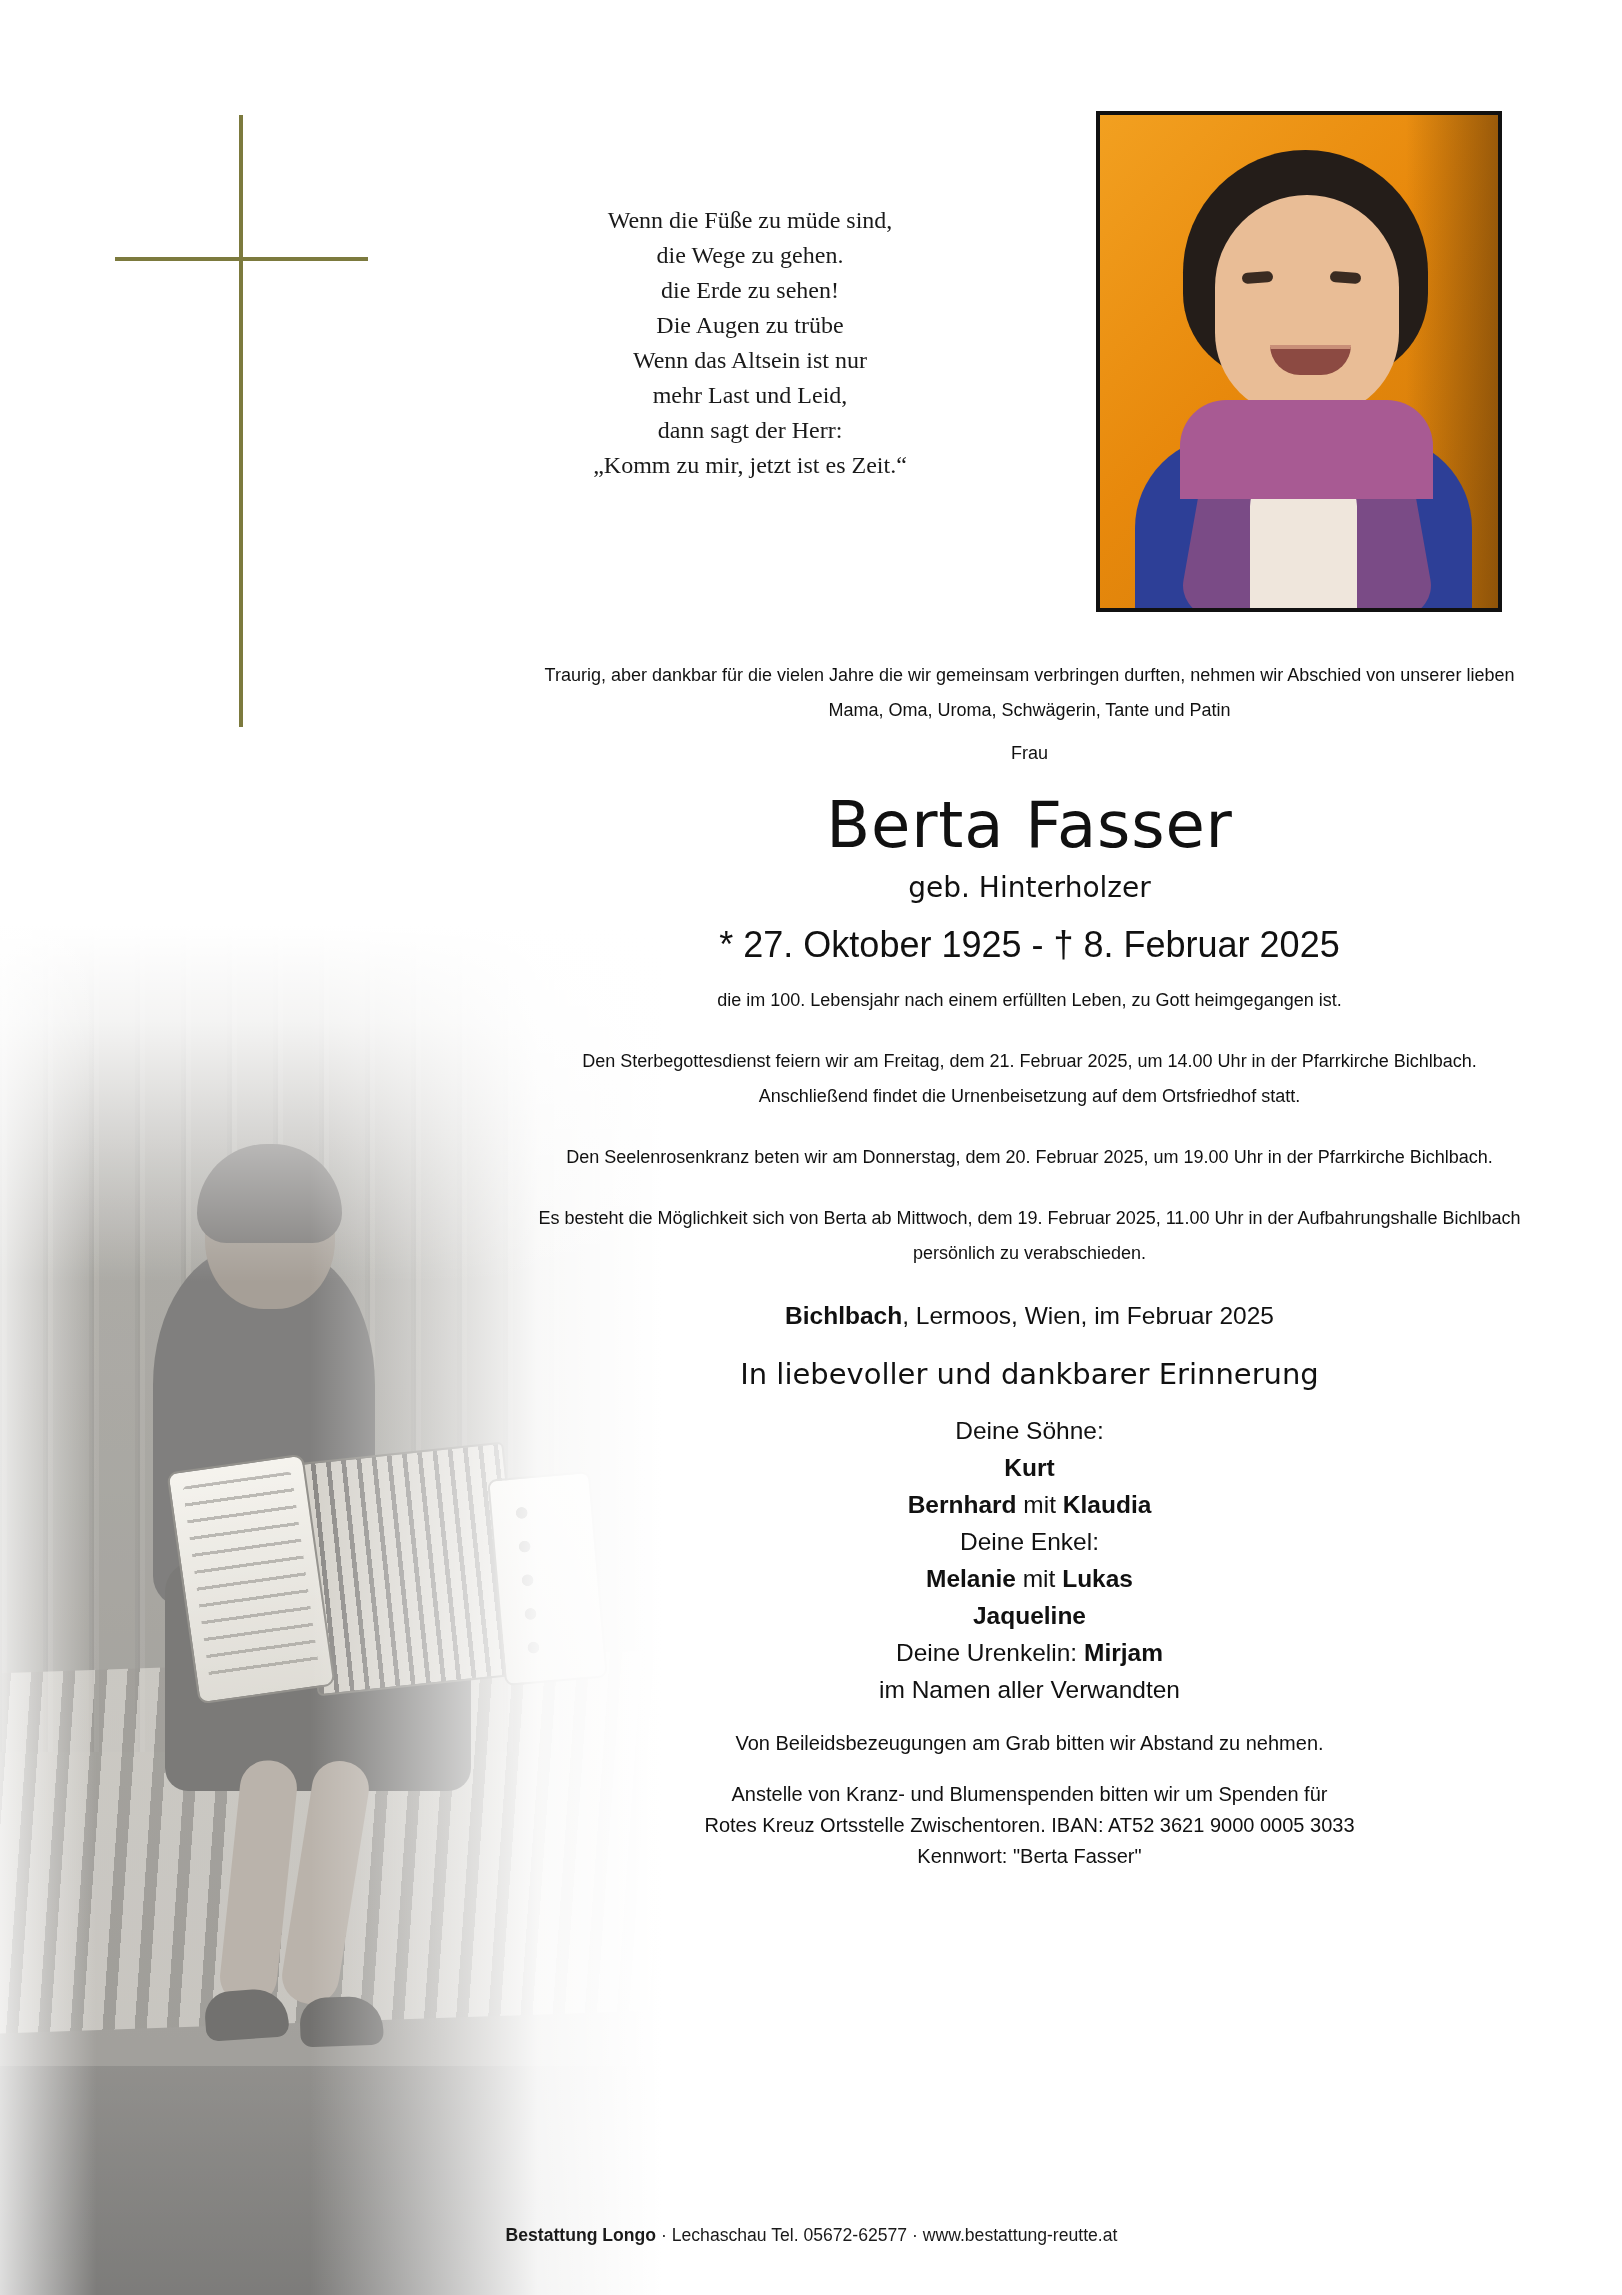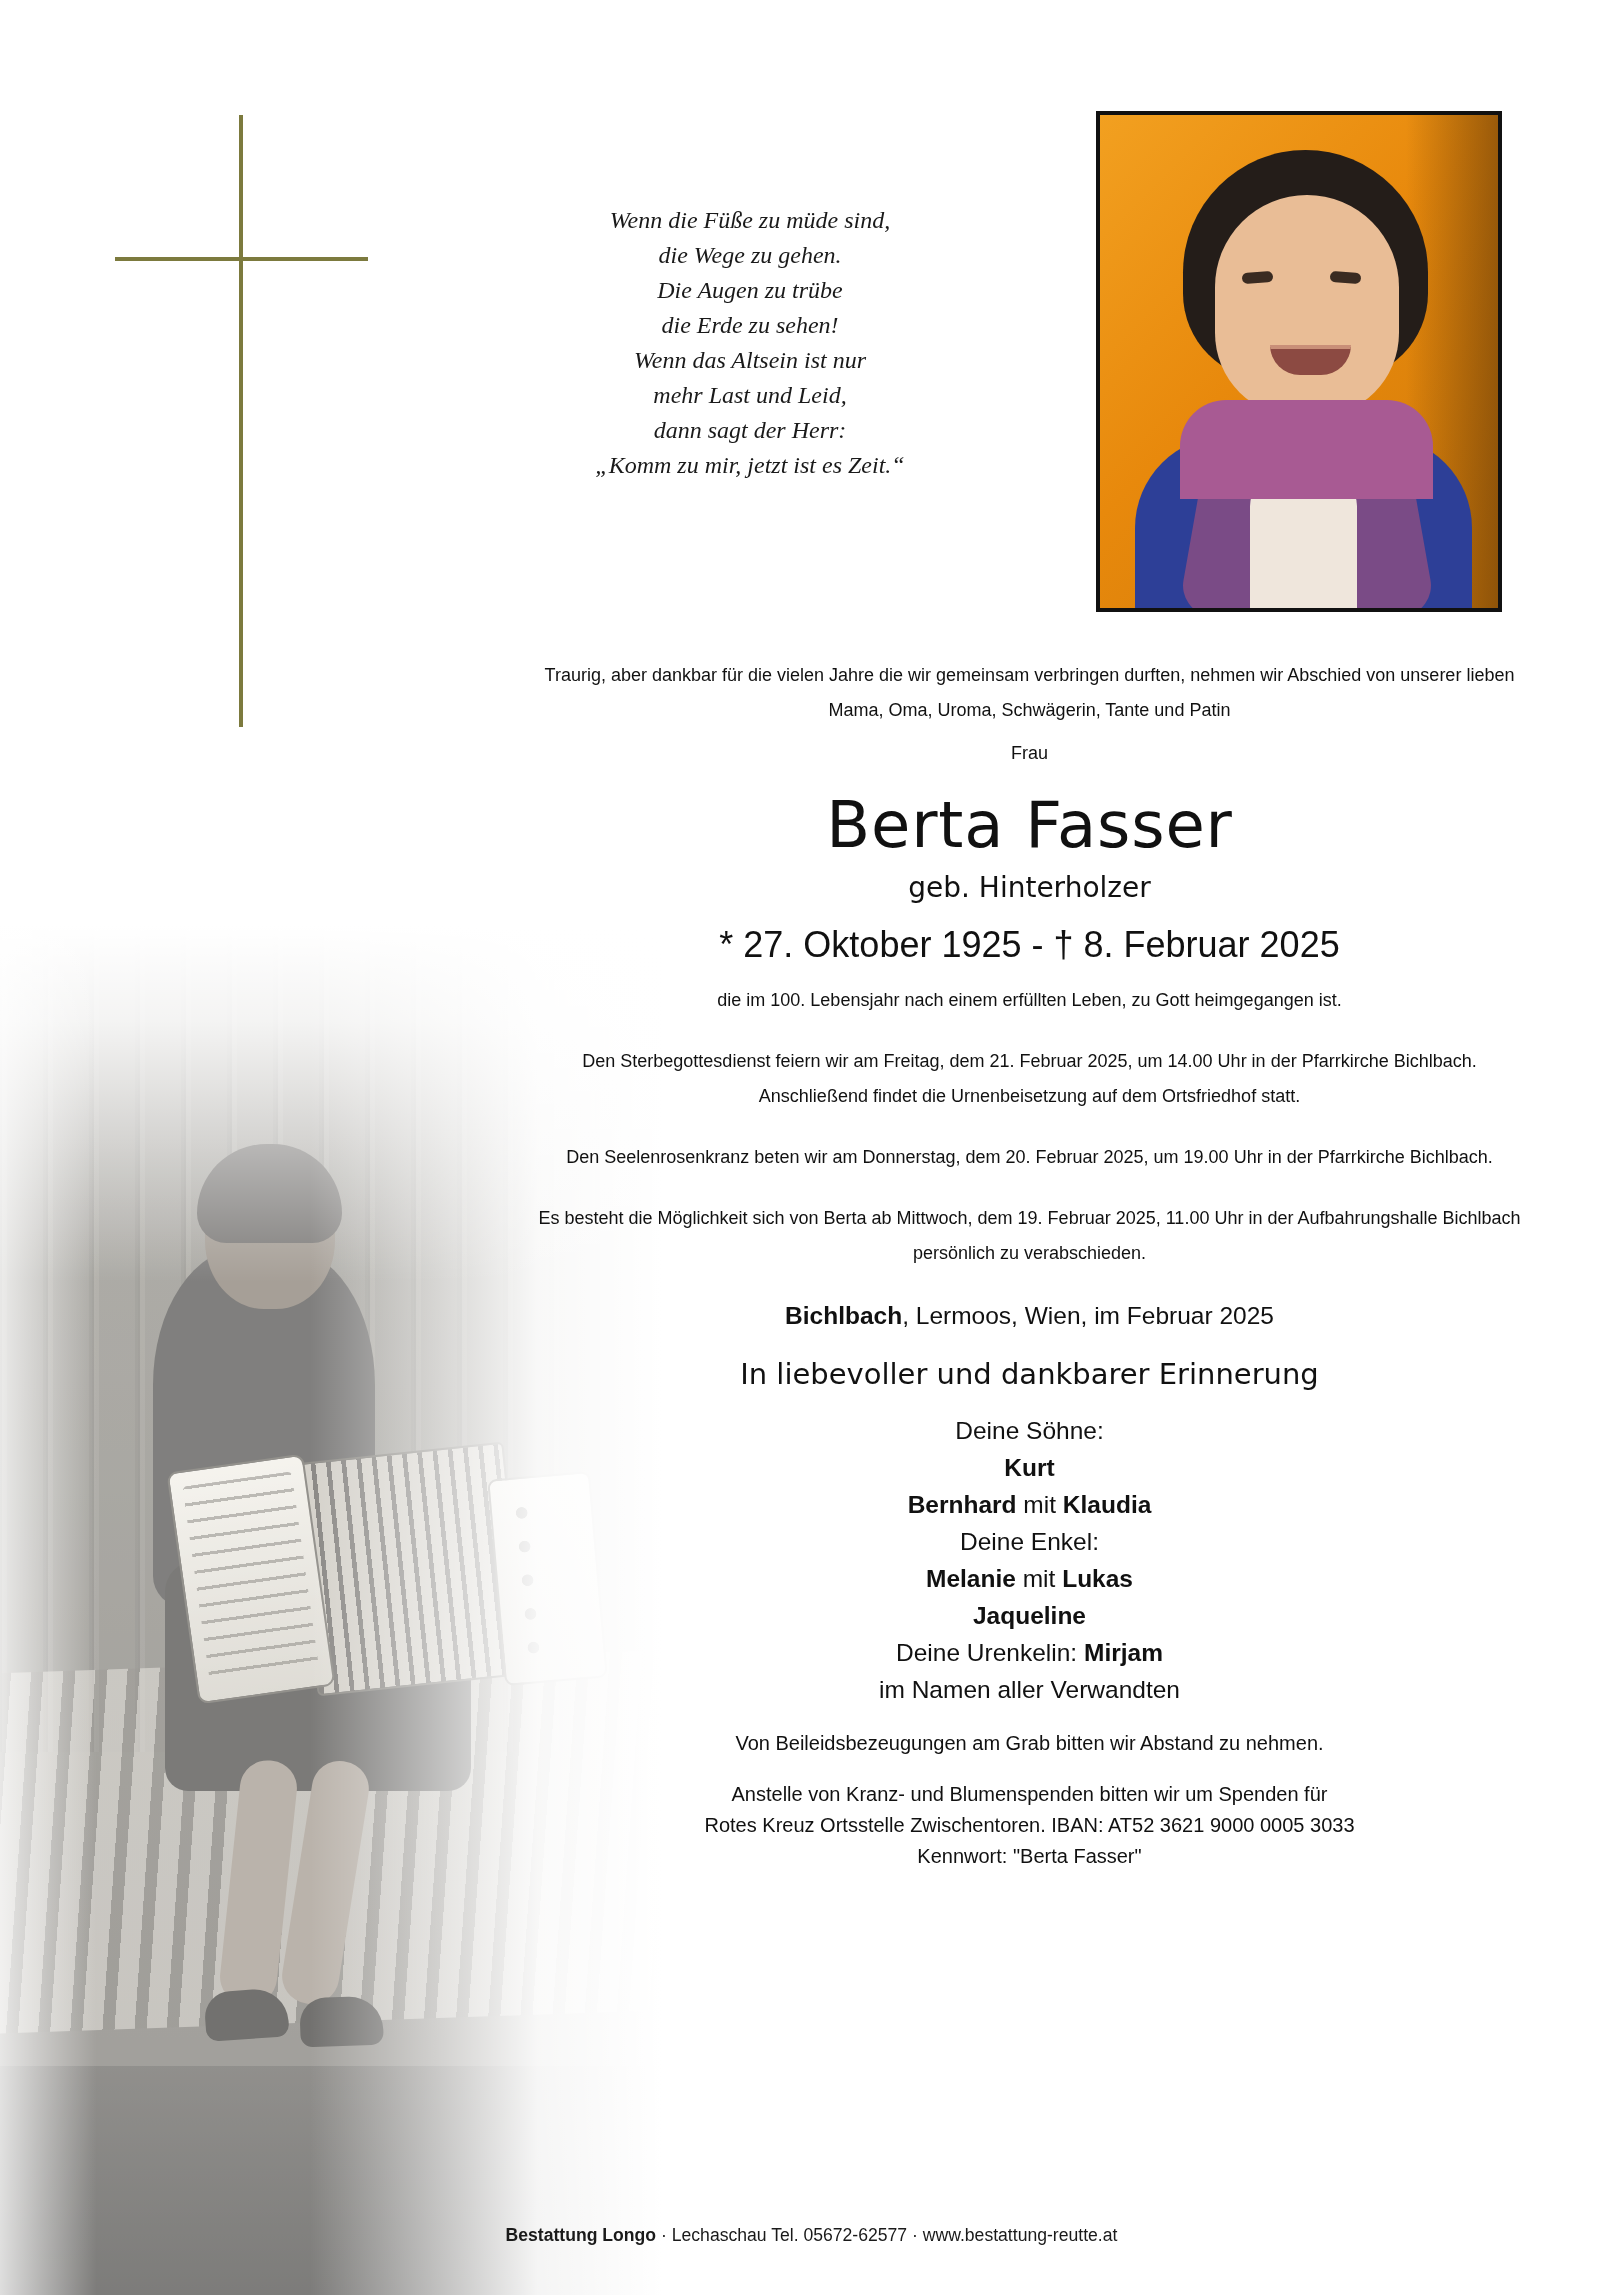--- a/index.html
+++ b/index.html
@@ -254,21 +254,20 @@
   .verse {
     position: absolute;
     left: 490px;
     top: 203px;
     width: 520px;
     text-align: center;
     font-family: "Liberation Serif", serif;
     font-size: 24px;
     line-height: 35px;
     color: #1a1a1a;
-    font-style: italic;
   }
 
   #main {
     position: absolute;
     left: 536px;
     top: 658px;
     width: 987px;
     text-align: center;
   }
   .para {
@@ -368,22 +367,22 @@
   <div class="jacket"></div>
   <div class="jacket-l"></div>
   <div class="jacket-r"></div>
   <div class="shirt"></div>
   <div class="collar"></div>
 </div>
 
 <div class="verse">
   <div>Wenn die Füße zu müde sind,</div>
   <div>die Wege zu gehen.</div>
+  <div>die Erde zu sehen!</div>
   <div>Die Augen zu trübe</div>
-  <div>die Erde zu sehen!</div>
   <div>Wenn das Altsein ist nur</div>
   <div>mehr Last und Leid,</div>
   <div>dann sagt der Herr:</div>
   <div>„Komm zu mir, jetzt ist es Zeit.“</div>
 </div>
 
 <div id="main">
   <p class="para tight">Traurig, aber dankbar für die vielen Jahre die wir gemeinsam verbringen durften, nehmen wir Abschied von unserer lieben Mama, Oma, Uroma, Schwägerin, Tante und Patin</p>
   <p class="para tight">Frau</p>
   <h1 class="name">Berta Fasser</h1>

